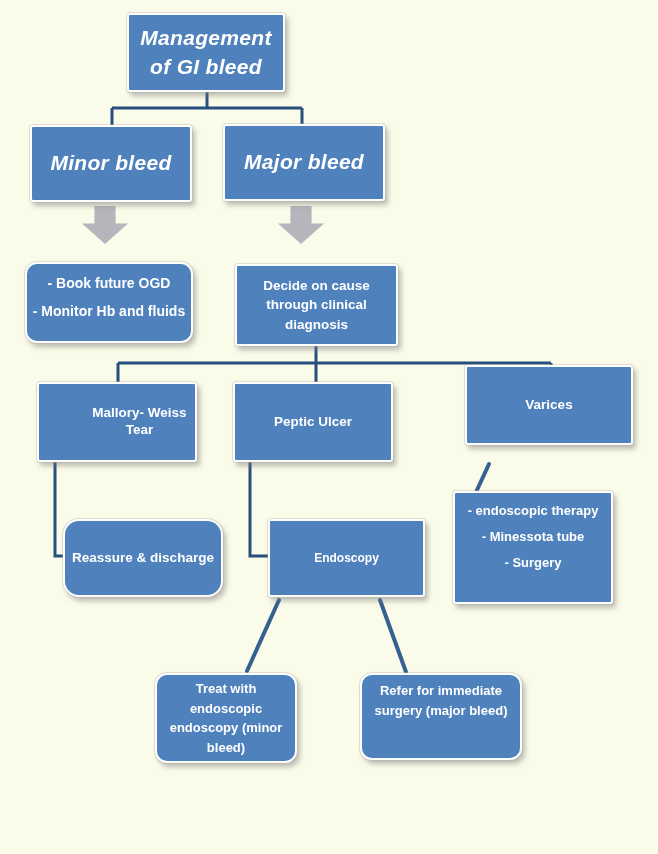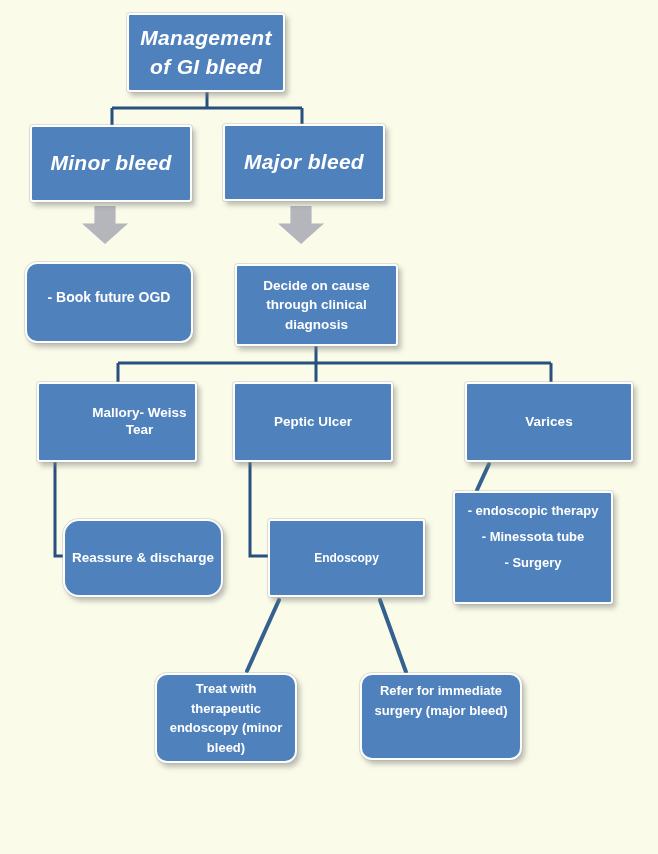--- a/index.html
+++ b/index.html
@@ -92,54 +92,55 @@
 
   <div class="node big" style="left:30px;top:125px;width:162px;height:77px;">
     <span class="pad">Minor bleed</span>
   </div>
 
   <div class="node big" style="left:223px;top:124px;width:162px;height:77px;">
     <span class="pad">Major bleed</span>
   </div>
 
   <div class="node mid rounded list-node" style="left:25px;top:262px;width:168px;height:81px;font-size:14px;">
-    <div class="line" style="padding-top:25px;">- Book future OGD</div>
+    <div class="line" style="padding-top:11px;">- Book future OGD</div>
+    <div class="line" style="padding-top:10px;">- Monitor Hb and fluids</div>
   </div>
 
   <div class="node mid" style="left:235px;top:264px;width:163px;height:82px;">
     <span class="pad" style="max-width:130px;line-height:1.45;">Decide on cause through clinical diagnosis</span>
   </div>
 
   <div class="node mid" style="left:37px;top:382px;width:160px;height:80px;padding-left:45px;">
     <span class="pad">Mallory- Weiss Tear</span>
   </div>
 
   <div class="node mid" style="left:233px;top:382px;width:160px;height:80px;">
     <span class="pad">Peptic Ulcer</span>
   </div>
 
-  <div class="node mid" style="left:465px;top:382px;width:168px;height:80px;">
+  <div class="node mid" style="left:465px;top:365px;width:168px;height:80px;">
     <span class="pad">Varices</span>
   </div>
 
   <div class="node mid" style="left:63px;top:519px;width:160px;height:78px;border-radius:16px;">
     <span class="pad">Reassure &amp; discharge</span>
   </div>
 
   <div class="node mid" style="left:268px;top:519px;width:157px;height:78px;font-size:12px;">
     <span class="pad">Endoscopy</span>
   </div>
 
   <div class="node small list-node" style="left:453px;top:491px;width:160px;height:113px;line-height:26px;padding-top:5px;">
     <div class="line">- endoscopic therapy</div>
     <div class="line">- Minessota tube</div>
     <div class="line">- Surgery</div>
   </div>
 
   <div class="node small rounded" style="left:155px;top:673px;width:142px;height:90px;line-height:1.5;">
-    <span class="pad" style="max-width:126px;">Treat with therapeutic endoscopy (minor bleed)</span>
+    <span class="pad" style="max-width:126px;">Treat with endoscopic endoscopy (minor bleed)</span>
   </div>
 
   <div class="node small rounded" style="left:360px;top:673px;width:162px;height:87px;align-items:flex-start;line-height:1.5;">
     <span class="pad" style="padding-top:6px;max-width:150px;">Refer for immediate surgery (major bleed)</span>
   </div>
 
 </div>
 
 </body></html>

